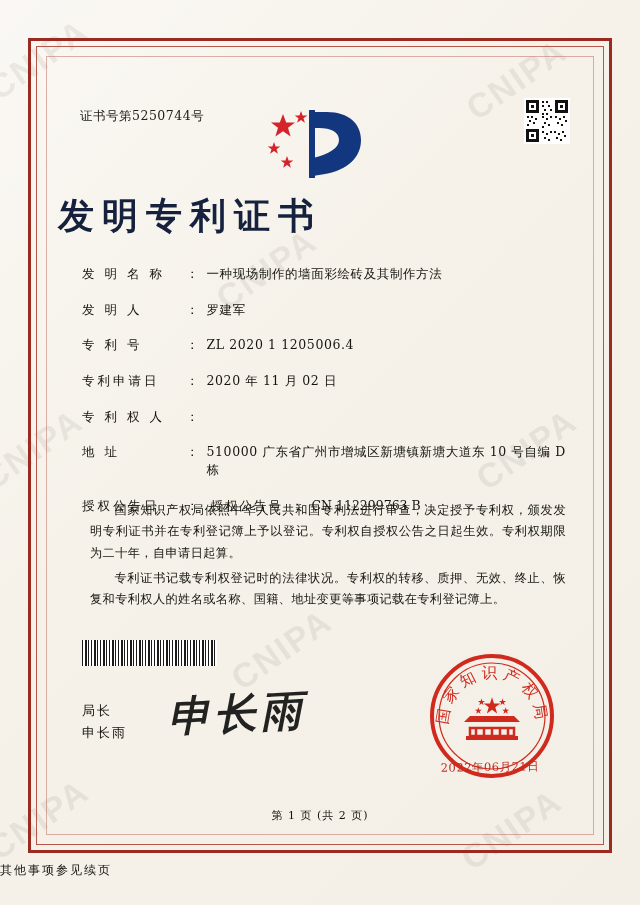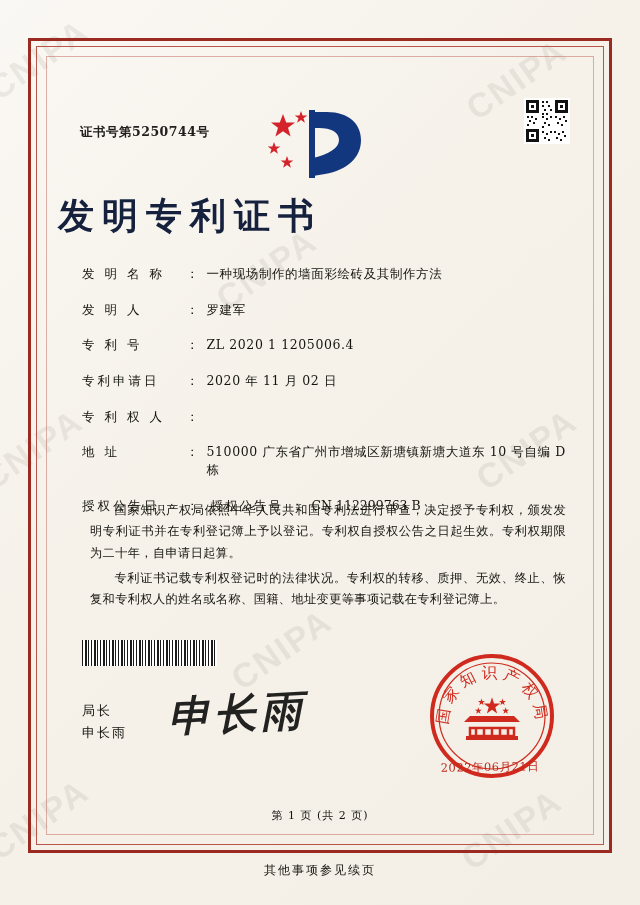--- a/index.html
+++ b/index.html
@@ -55,25 +55,24 @@
   }
 
   .content {
     position: absolute;
     left: 58px; top: 70px; right: 58px; bottom: 80px;
   }
 
   
   .cert-no {
     position: absolute;
-    left: 22px; top: 54px;
+    left: 22px; top: 38px;
     font-size: 12.5px;
     color: #20201e;
     letter-spacing: 0.5px;
-    font-weight: bold;
   }
   .qr {
     position: absolute;
     right: 12px; top: 28px;
     width: 46px; height: 46px;
   }
 
   
   .emblem {
     position: absolute;
@@ -205,21 +204,21 @@
     position: absolute;
     left: 0; right: 0; bottom: 2px;
     text-align: center;
     font-size: 11px;
     color: #15150f;
     letter-spacing: 1px;
   }
   .footnote {
     position: absolute;
     left: 0; right: 0; bottom: 26px;
-    text-align: center;
+    text-align: left;
     font-size: 12px;
     color: #15150f;
     letter-spacing: 2px;
     font-family: Liberation Serif, serif;
   }
 </style>
 </head>
 <body>
 
 <div class="page">

